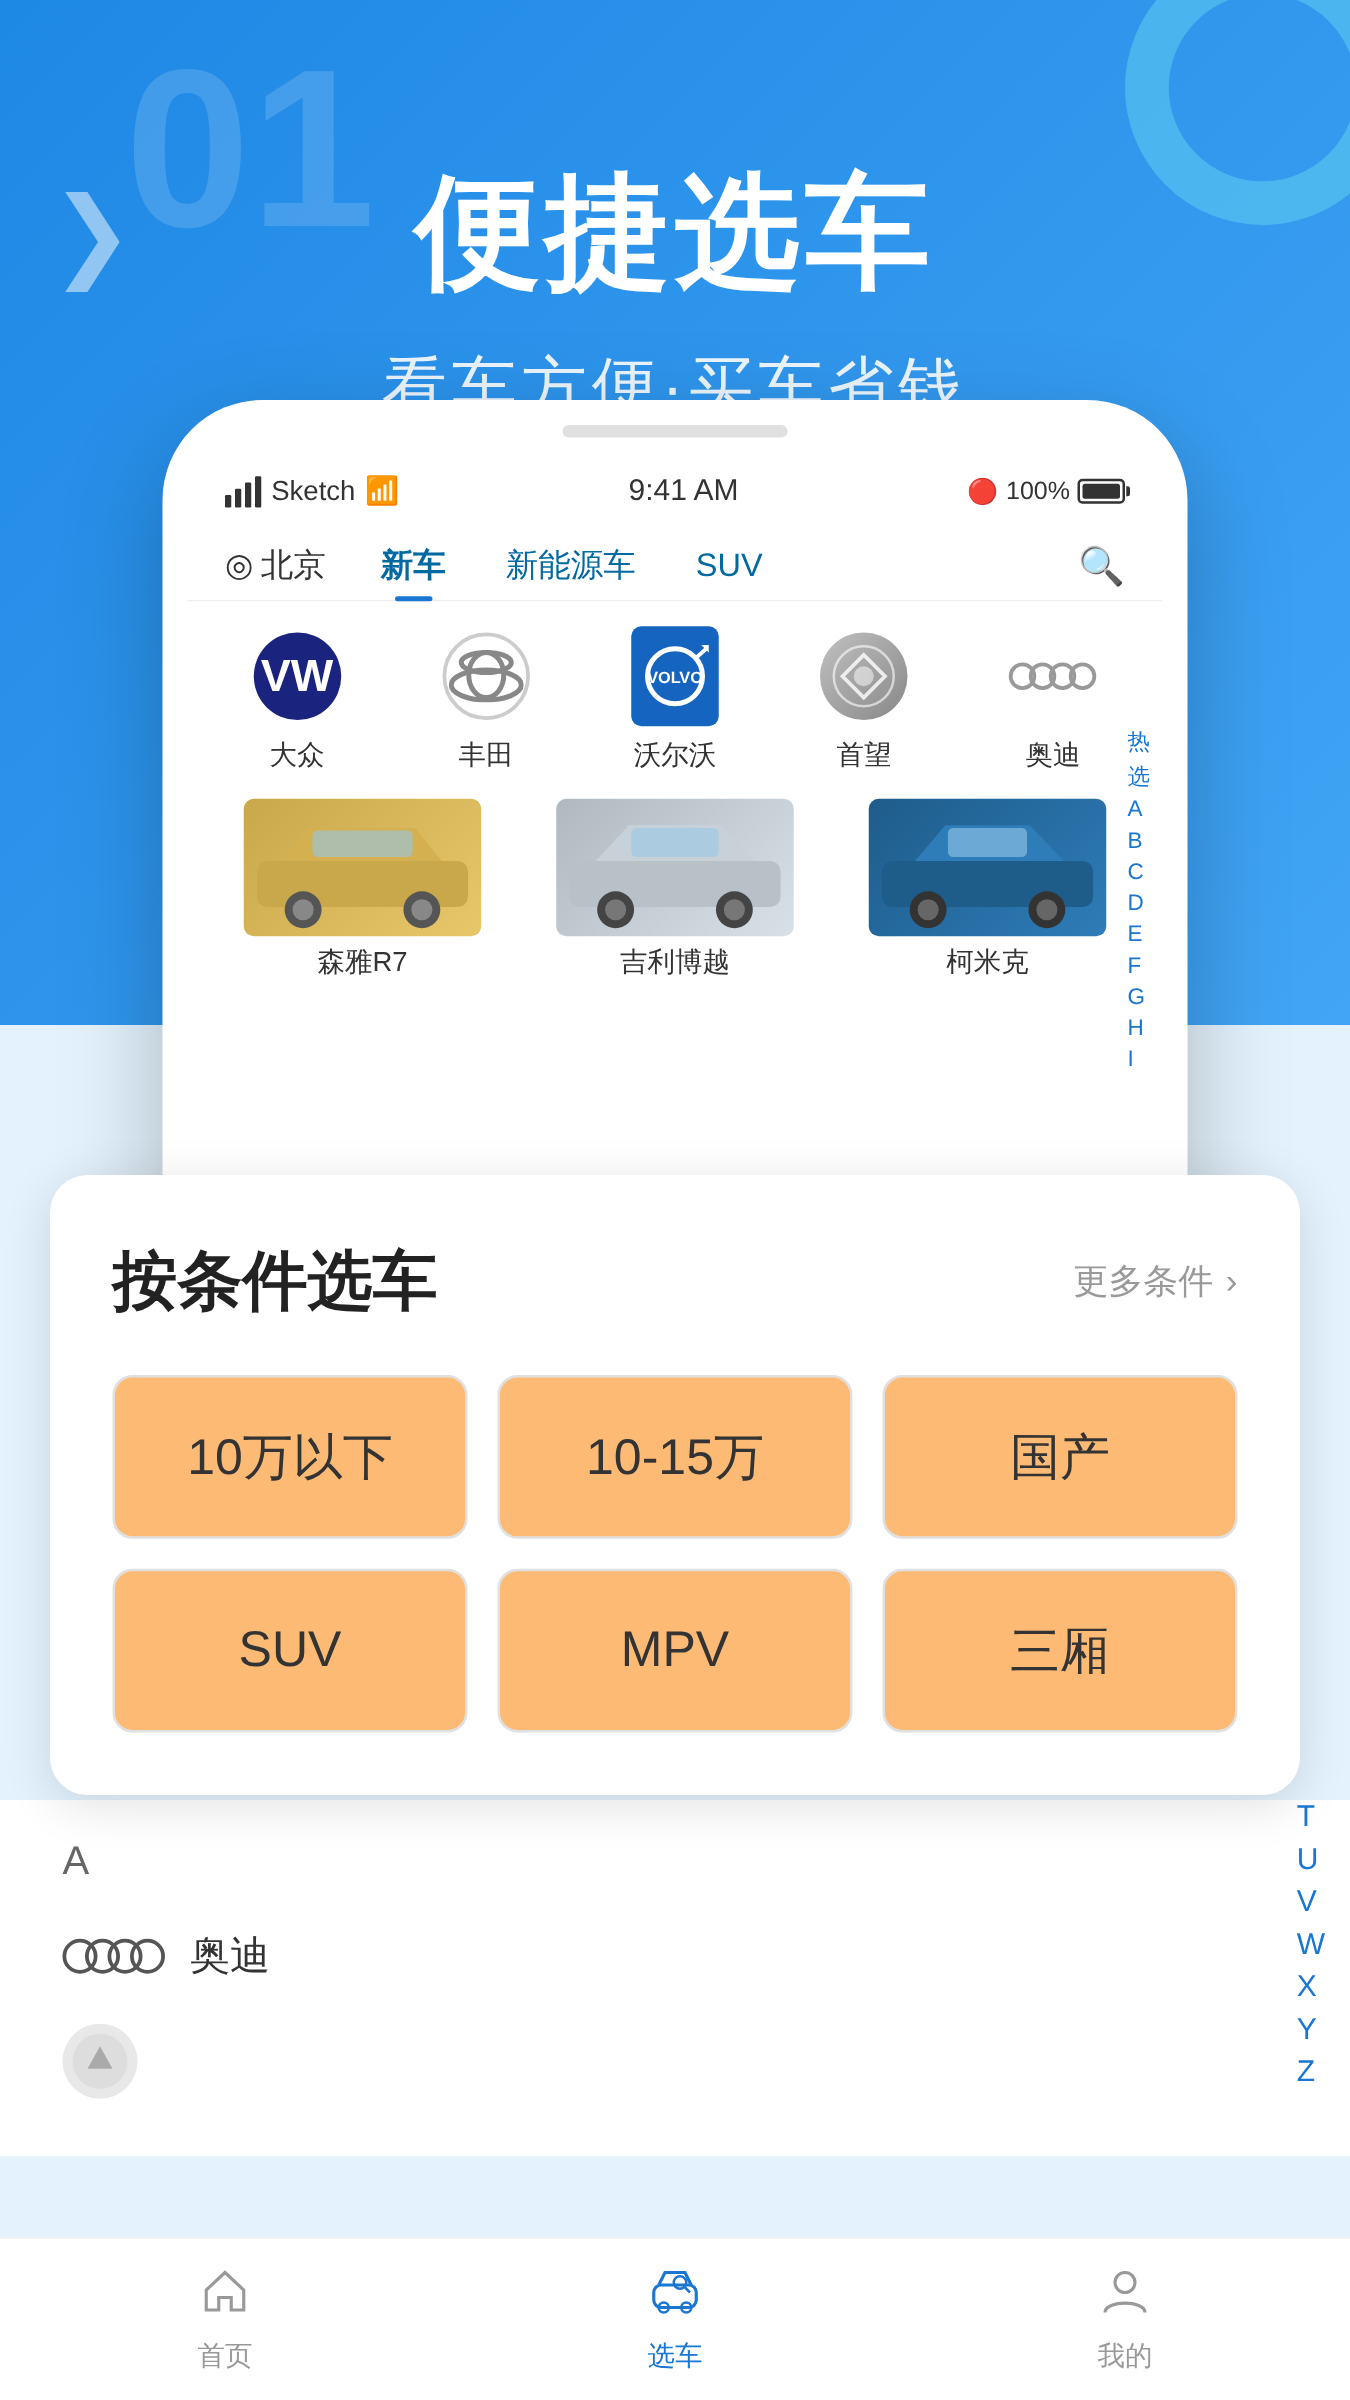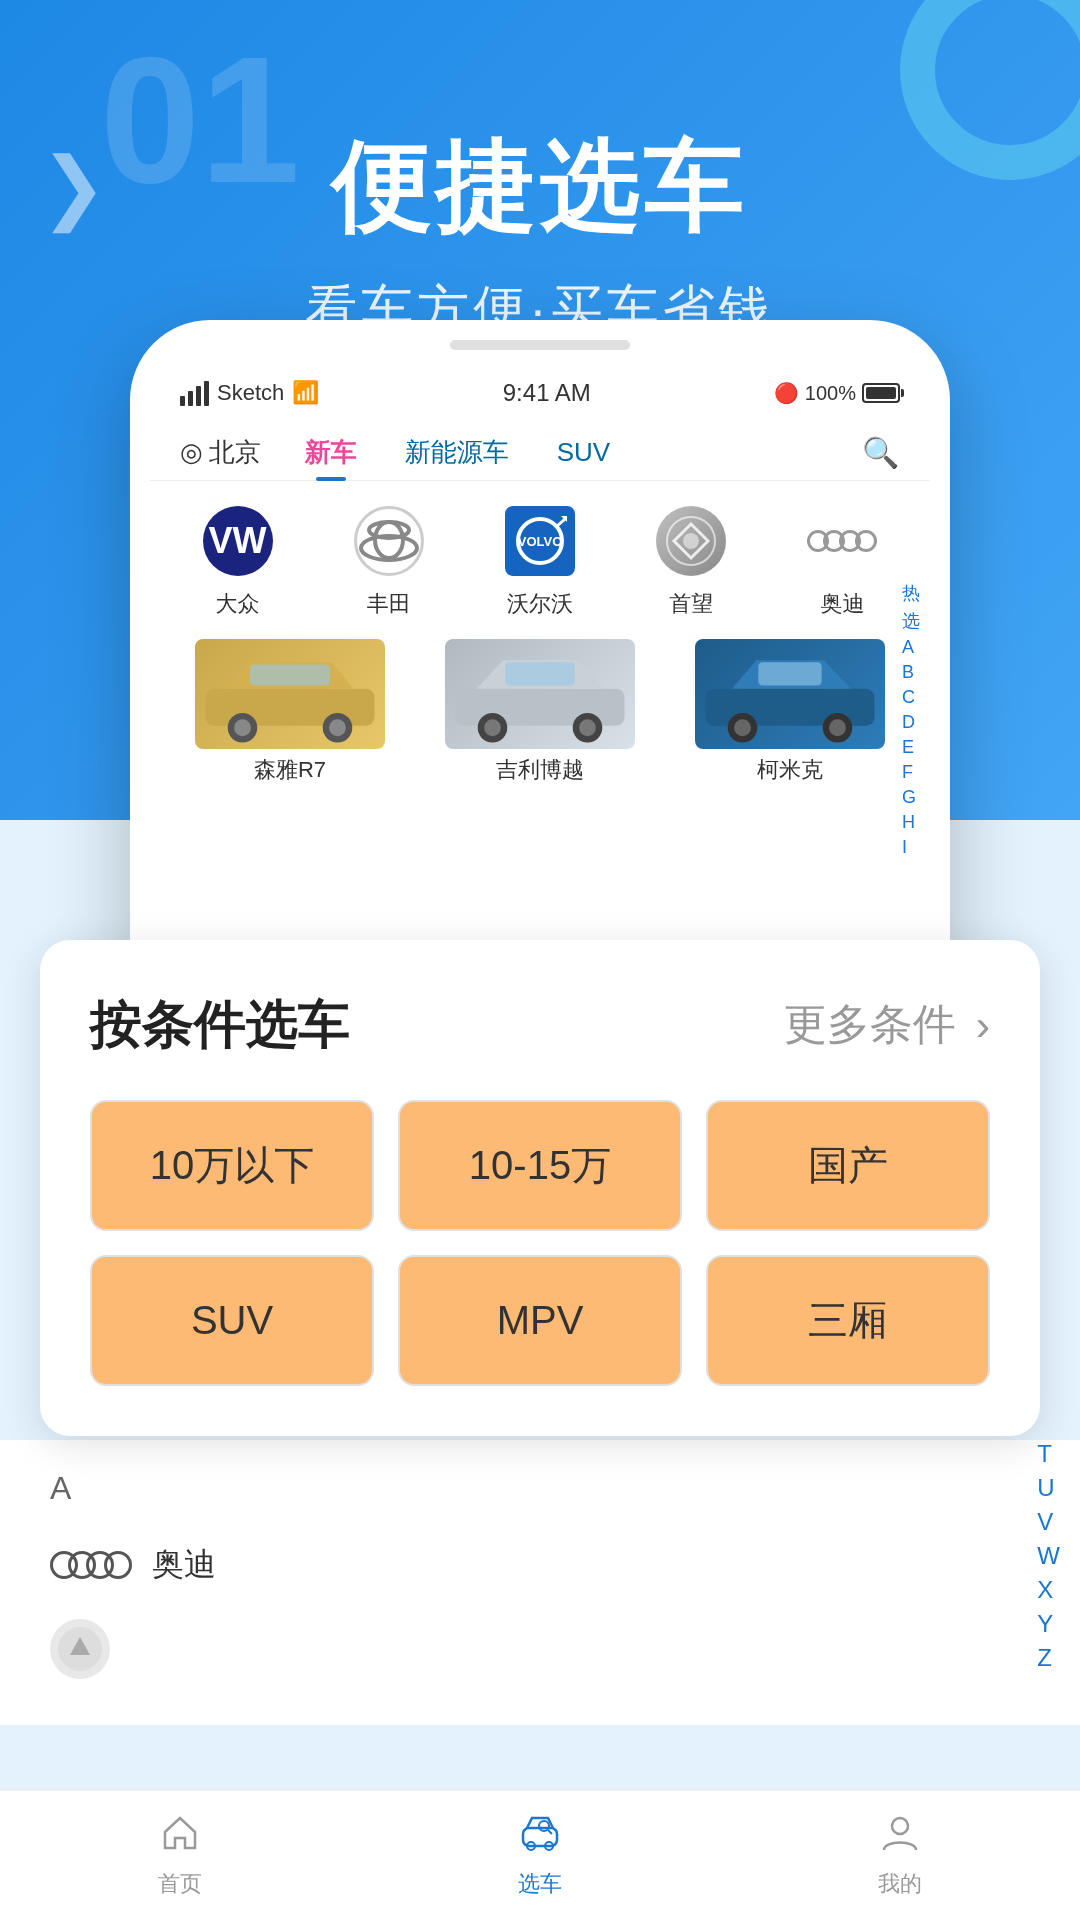--- a/index.html
+++ b/index.html
@@ -149,21 +149,21 @@
       margin-right: 20px;
     }
     .nav-tab {
       padding: 10px 24px;
       font-size: 26px;
       color: #0369a1;
       cursor: pointer;
       position: relative;
     }
     .nav-tab.active {
-      color: #ec4899;
+      color: #0369a1;
       font-weight: 700;
     }
     .nav-tab.active::after {
       content: '';
       position: absolute;
       bottom: -1px; left: 50%;
       transform: translateX(-50%);
       width: 30px; height: 4px;
       background: #1976D2; border-radius: 2px;
     }
@@ -237,23 +237,23 @@
       justify-content: space-between;
       align-items: center;
       margin-bottom: 40px;
     }
     .filter-title {
       font-size: 52px;
       font-weight: 700;
       color: #222;
     }
     .filter-more {
-      font-size: 43px;
+      font-size: 28px;
       color: #999;
-      display: flex; align-items: center; gap: 20px;
+      display: flex; align-items: center; gap: 10px;
     }
     .filter-grid {
       display: grid;
       grid-template-columns: 1fr 1fr 1fr;
       gap: 24px;
     }
     .filter-btn {
       border: 2px solid #E0E0E0;
       border-radius: 16px;
       padding: 36px 20px;
@@ -348,21 +348,21 @@
     .toyota-circle {
       width: 70px; height: 70px;
       border-radius: 50%;
       background: white;
       border: 3px solid #ccc;
       display: flex; align-items: center; justify-content: center;
       overflow: hidden;
     }
 
     .volvo-rect {
-      width: 70px; height: 70px;
+      width: 70px; height: 80px;
       border-radius: 8px;
       background: #1565C0;
       display: flex; align-items: center; justify-content: center;
       color: white; font-size: 22px; font-weight: 700;
     }
 
     .shoewang-circle {
       width: 70px; height: 70px;
       border-radius: 50%;
       background: linear-gradient(135deg, #c0c0c0, #888);

